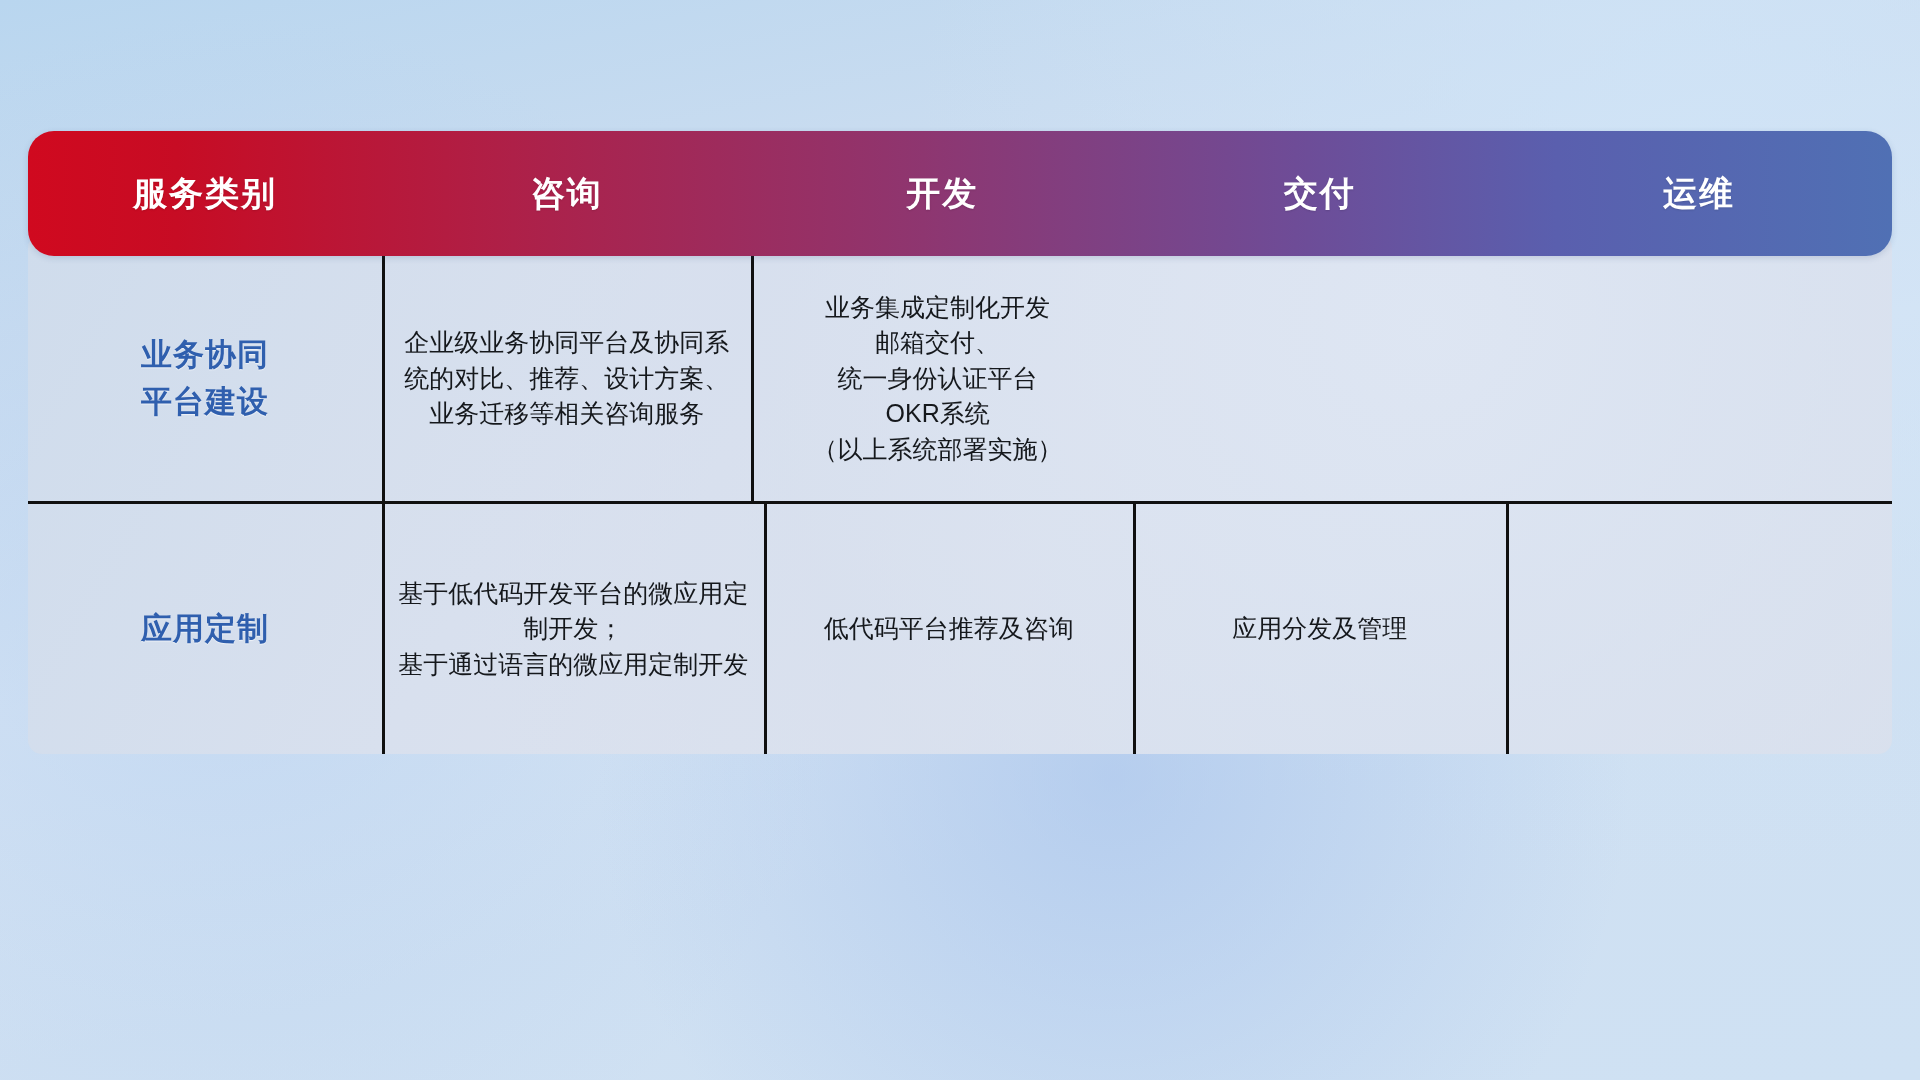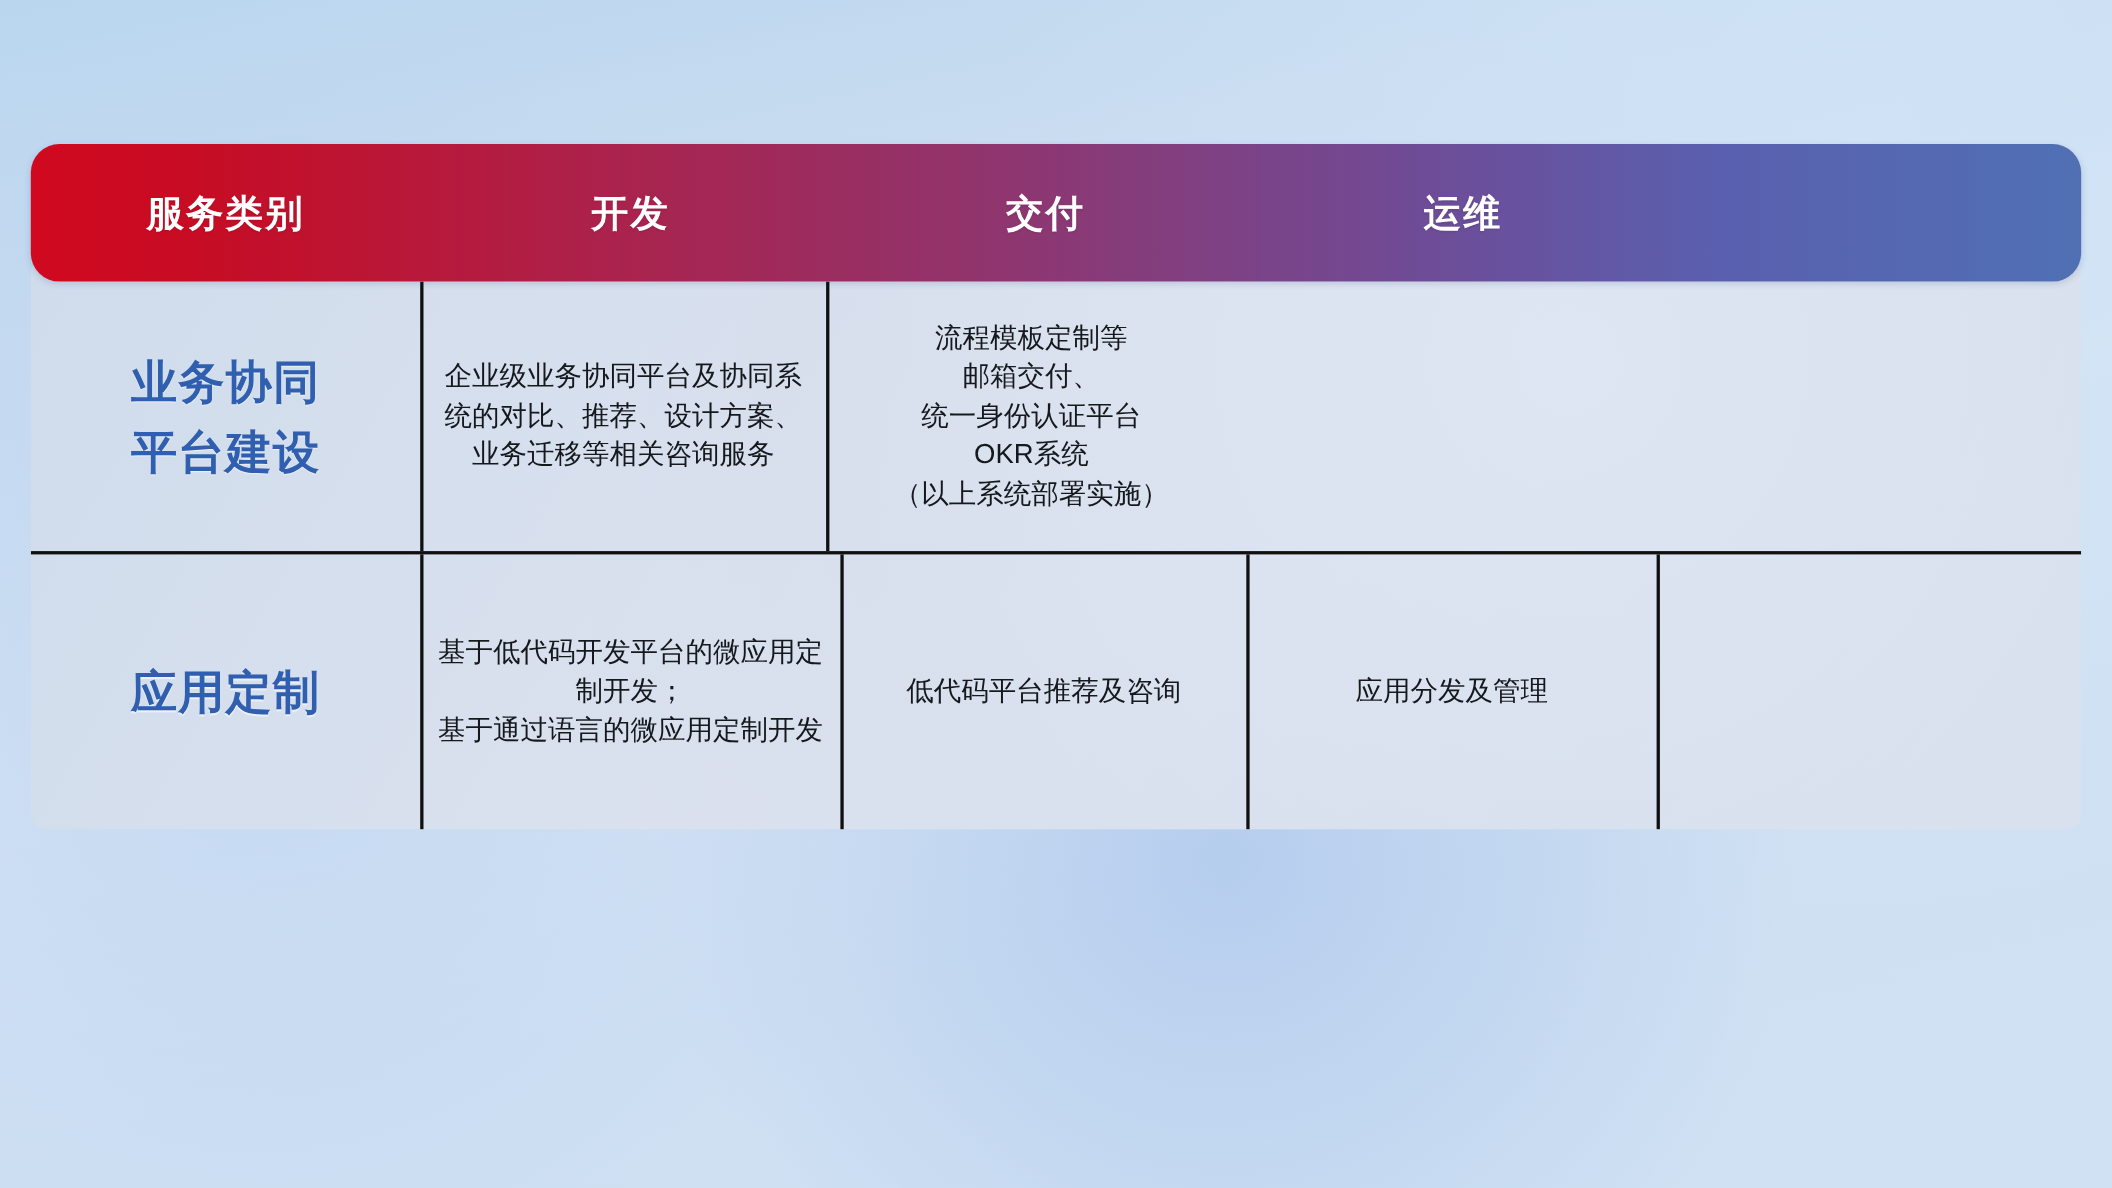--- a/index.html
+++ b/index.html
@@ -103,21 +103,21 @@
     top: 0;
     bottom: 0;
     width: 3px;
     background: #101010;
   }
   .td.no-rule::before { display: none; }
 
   .td.cat {
     color: #2f5fae;
     font-weight: bold;
-    font-size: 42px;
+    font-size: 31px;
     letter-spacing: 1px;
     line-height: 1.5;
     text-shadow: 0 1px 1px rgba(255,255,255,0.6);
   }
 
   
   .c0 { width: 19.0%; }
   .c1 { width: 19.8%; }
   .c2 { width: 20.5%; }
   .c3 { width: 20.0%; }
@@ -129,34 +129,35 @@
 </style>
 </head>
 <body>
 
 <div class="page">
 
   <div class="table-wrap">
 
     <div class="table-header">
       <div class="th c0">服务类别</div>
+      <div class="th c1">咨询</div>
       <div class="th c2">开发</div>
       <div class="th c3">交付</div>
       <div class="th c4">运维</div>
     </div>
 
     <div class="table-body">
 
       <div class="row r0">
         <div class="td cat c0 no-rule">业务协同
 平台建设</div>
         <div class="td c1">企业级业务协同平台及协同系
 统的对比、推荐、设计方案、
 业务迁移等相关咨询服务</div>
-        <div class="td c3">流程模板定制等
+        <div class="td c3">业务集成定制化开发
 邮箱交付、
 统一身份认证平台
 OKR系统
 （以上系统部署实施）</div>
       </div>
 
 
       <div class="row r2">
         <div class="td cat c0 no-rule">应用定制</div>
         <div class="td c2">基于低代码开发平台的微应用定

